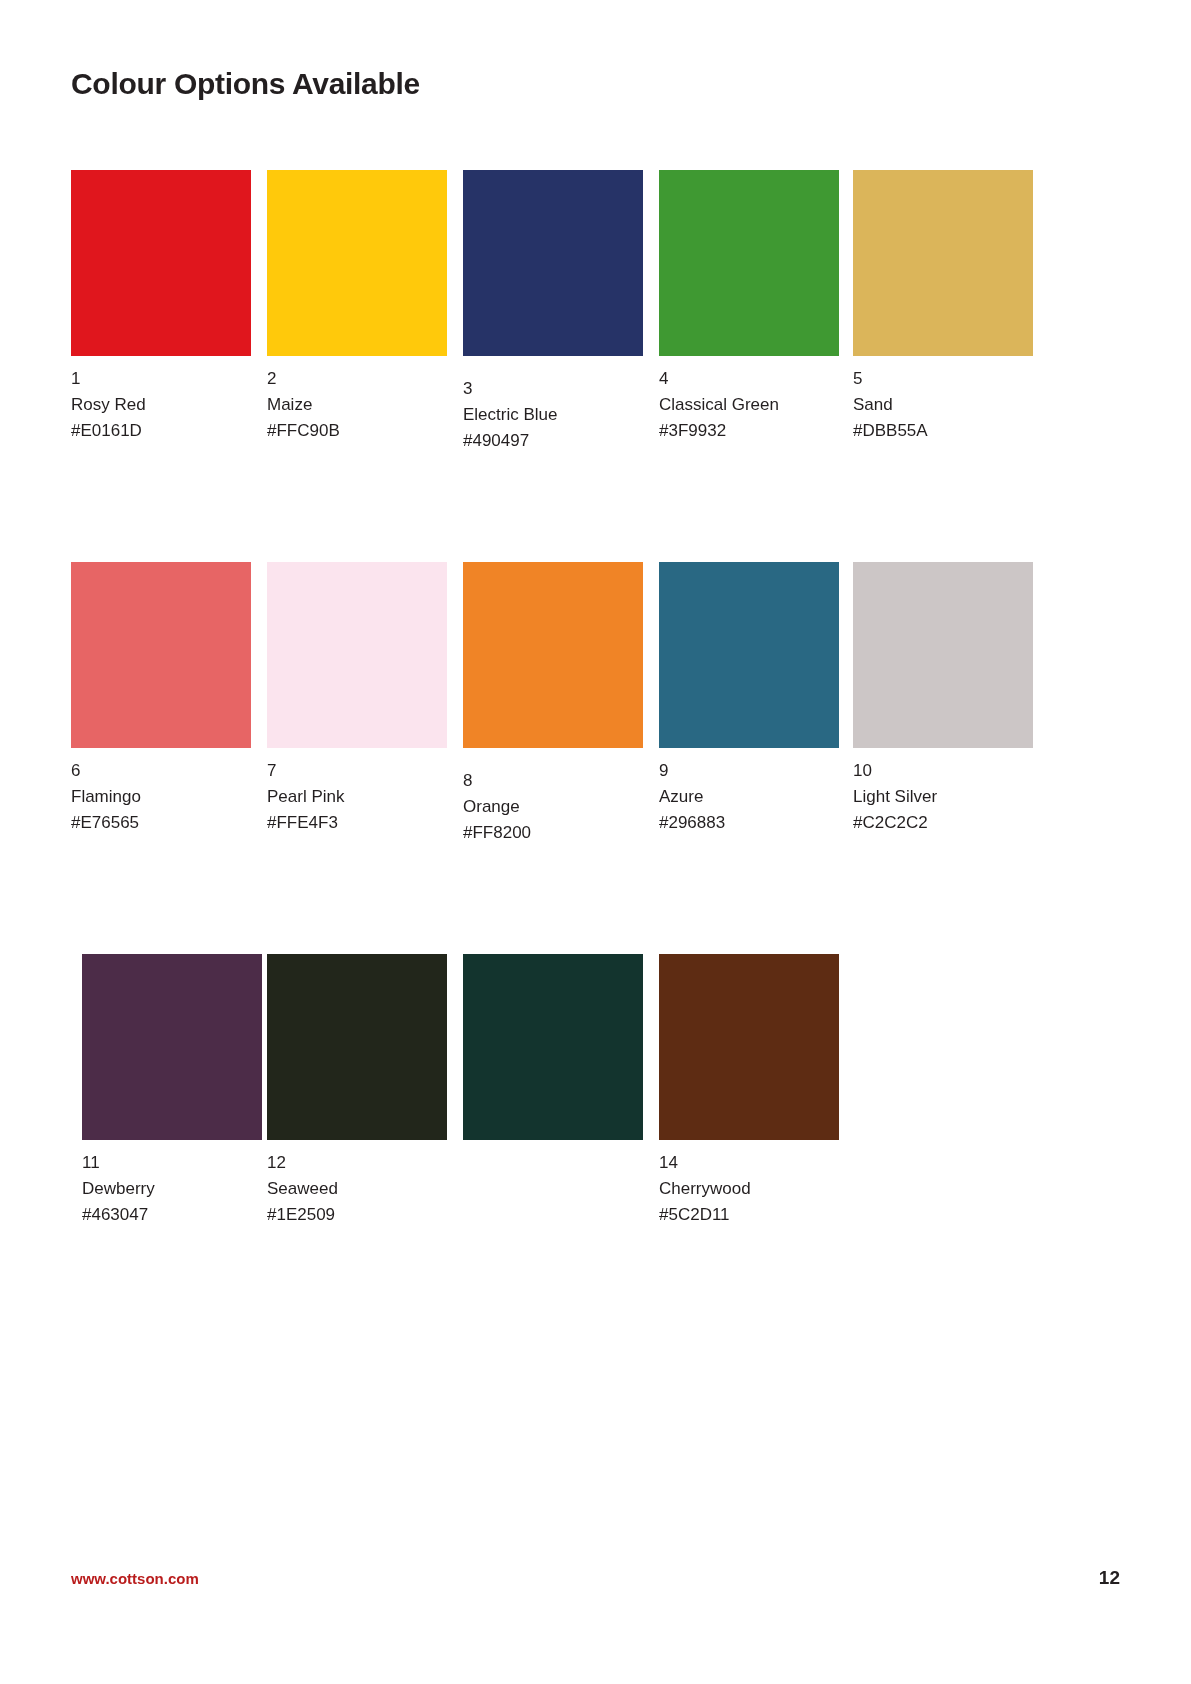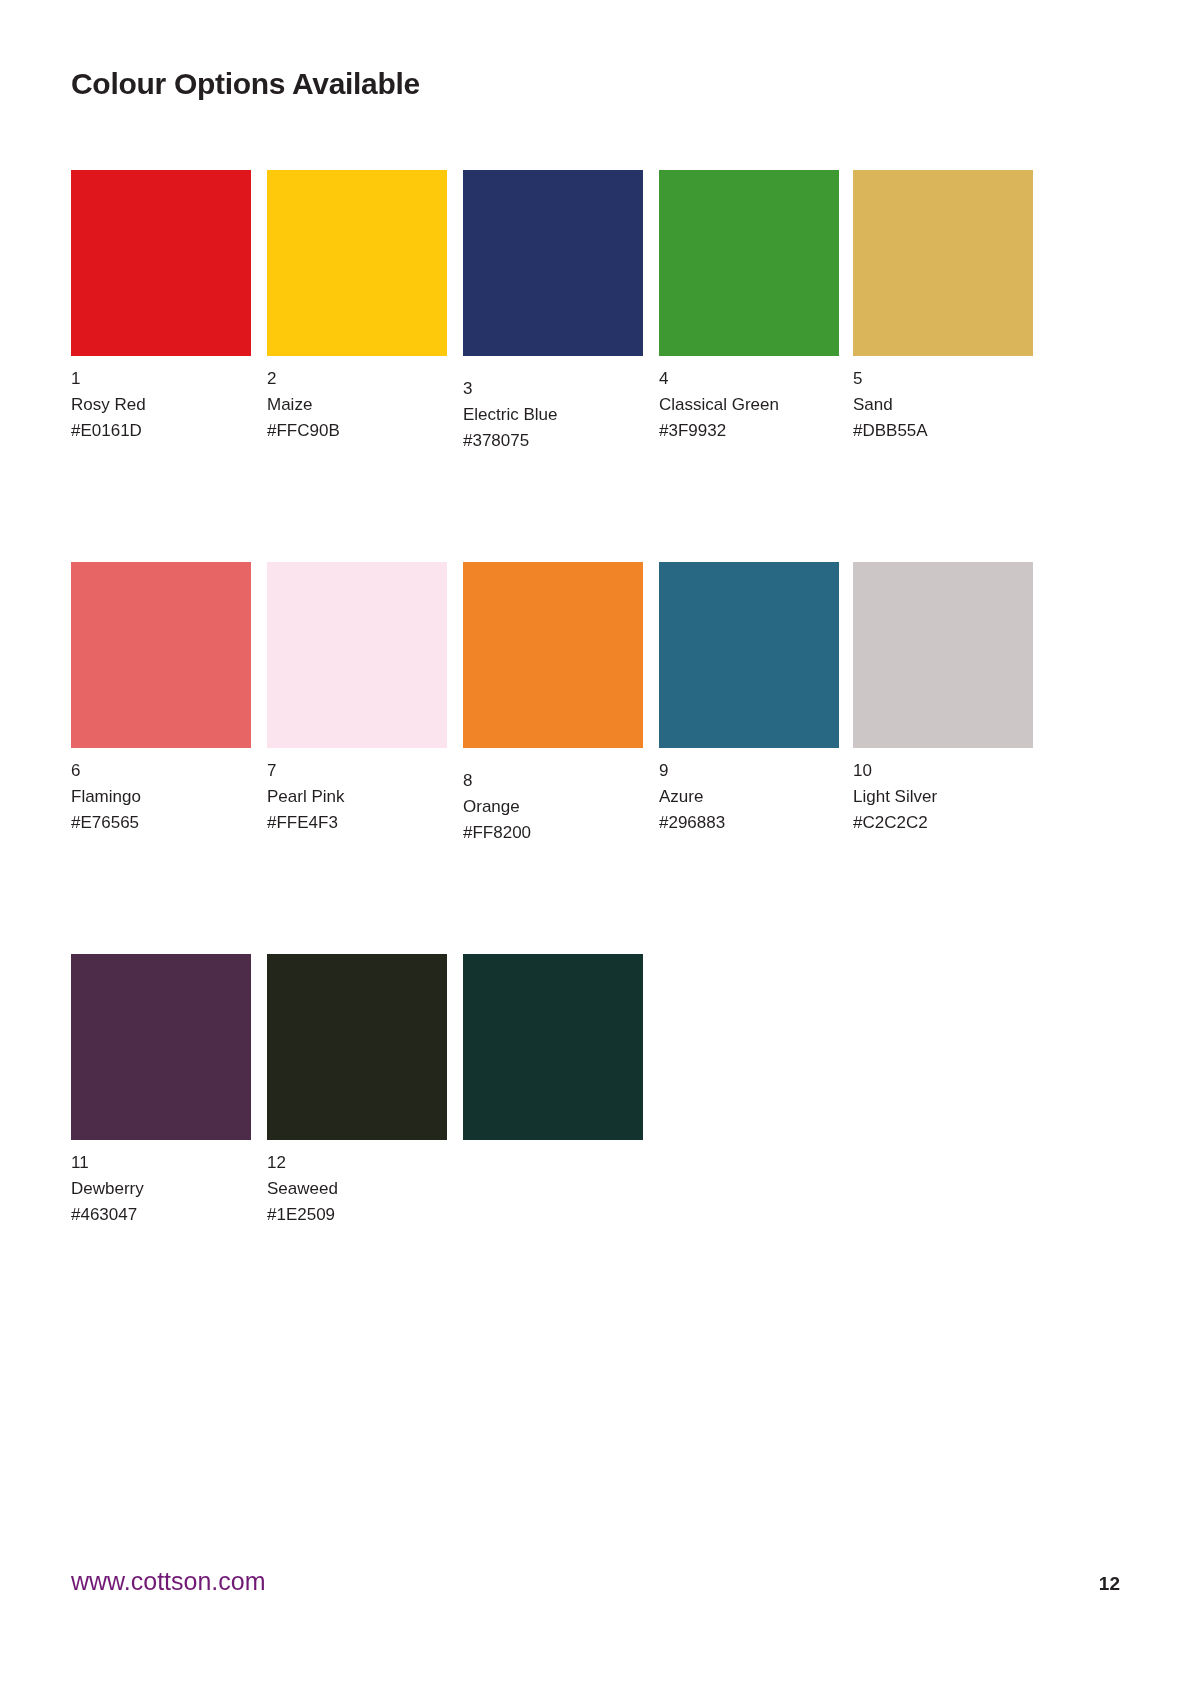--- a/index.html
+++ b/index.html
@@ -83,23 +83,23 @@
     position: absolute;
     left: 71px;
     right: 71px;
     top: 1567px;
     display: flex;
     align-items: baseline;
     justify-content: space-between;
   }
 
   .footer-url {
-    font-size: 25px;
-    font-weight: normal;
-    color: #701a75;
+    font-size: 15px;
+    font-weight: bold;
+    color: #b91c1c;
     letter-spacing: 0px;
   }
 
   .footer-page-number {
     font-size: 19px;
     font-weight: bold;
     color: #231f20;
   }
 </style>
 </head>
@@ -126,21 +126,21 @@
           <span class="swatch-index">2</span>
           <span class="swatch-name">Maize</span>
           <span class="swatch-hex">#FFC90B</span>
         </div>
       </div>
       <div class="swatch-cell offset-low" style="left:392px;">
         <span class="swatch-chip" style="background-color: rgb(38, 51, 103);"></span>
         <div class="swatch-meta">
           <span class="swatch-index">3</span>
           <span class="swatch-name">Electric Blue</span>
-          <span class="swatch-hex">#378075</span>
+          <span class="swatch-hex">#490497</span>
         </div>
       </div>
       <div class="swatch-cell" style="left:588px;">
         <span class="swatch-chip" style="background-color: rgb(63, 153, 50);"></span>
         <div class="swatch-meta">
           <span class="swatch-index">4</span>
           <span class="swatch-name">Classical Green</span>
           <span class="swatch-hex">#3F9932</span>
         </div>
       </div>
@@ -191,38 +191,46 @@
         <span class="swatch-chip" style="background-color: rgb(204, 198, 198);"></span>
         <div class="swatch-meta">
           <span class="swatch-index">10</span>
           <span class="swatch-name">Light Silver</span>
           <span class="swatch-hex">#C2C2C2</span>
         </div>
       </div>
     </div>
 
     <div class="swatch-row">
-      <div class="swatch-cell" style="left:0px;">
+      <div class="swatch-cell" style="left:11px;">
         <span class="swatch-chip" style="background-color: rgb(76, 44, 72);"></span>
         <div class="swatch-meta">
           <span class="swatch-index">11</span>
           <span class="swatch-name">Dewberry</span>
           <span class="swatch-hex">#463047</span>
         </div>
       </div>
       <div class="swatch-cell" style="left:196px;">
         <span class="swatch-chip" style="background-color: rgb(34, 38, 27);"></span>
         <div class="swatch-meta">
           <span class="swatch-index">12</span>
           <span class="swatch-name">Seaweed</span>
           <span class="swatch-hex">#1E2509</span>
         </div>
       </div>
       <div class="swatch-cell offset-low" style="left:392px;">
         <span class="swatch-chip" style="background-color: rgb(19, 52, 46);"></span>
+      </div>
+      <div class="swatch-cell" style="left:588px;">
+        <span class="swatch-chip" style="background-color: rgb(94, 44, 19);"></span>
+        <div class="swatch-meta">
+          <span class="swatch-index">14</span>
+          <span class="swatch-name">Cherrywood</span>
+          <span class="swatch-hex">#5C2D11</span>
+        </div>
       </div>
     </div>
 
   </div>
 
   <div class="page-footer">
     <span class="footer-url">www.cottson.com</span>
     <span class="footer-page-number">12</span>
   </div>
 

